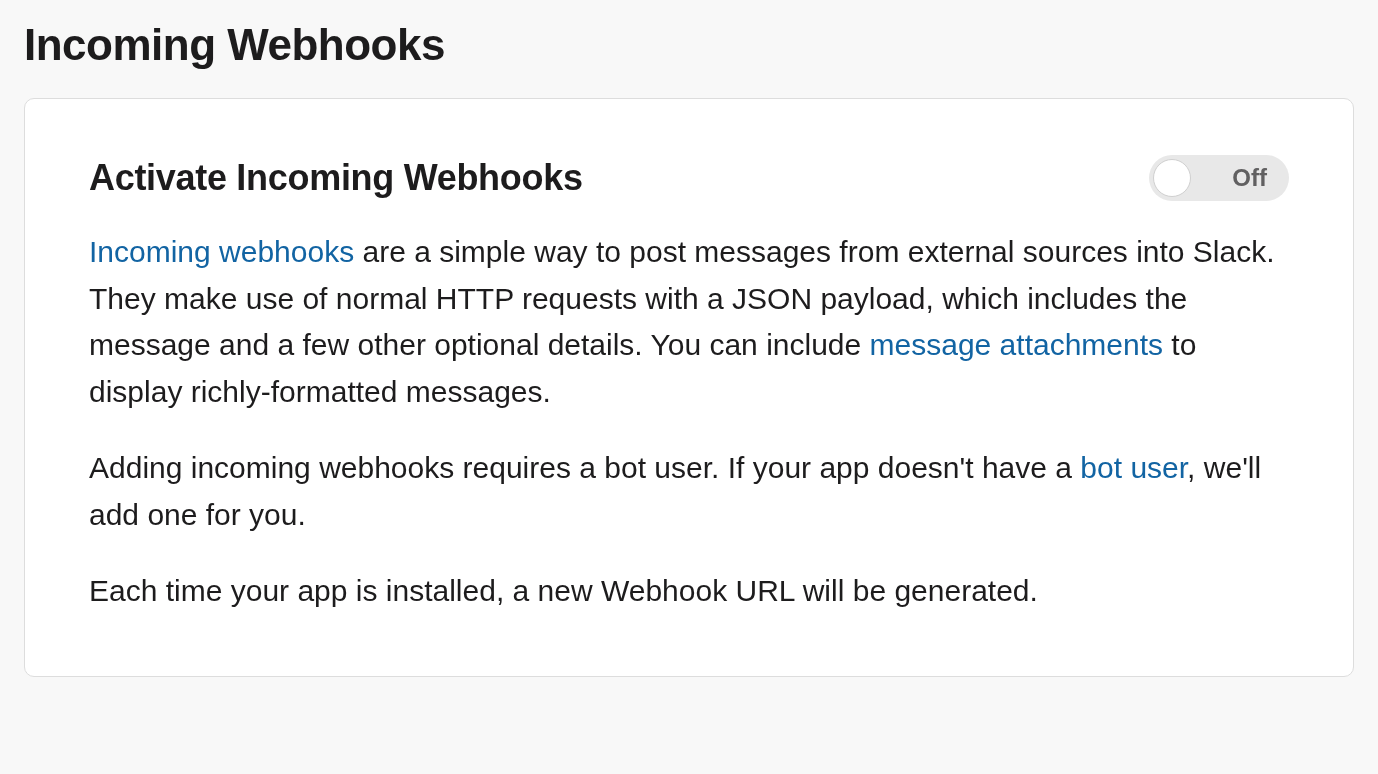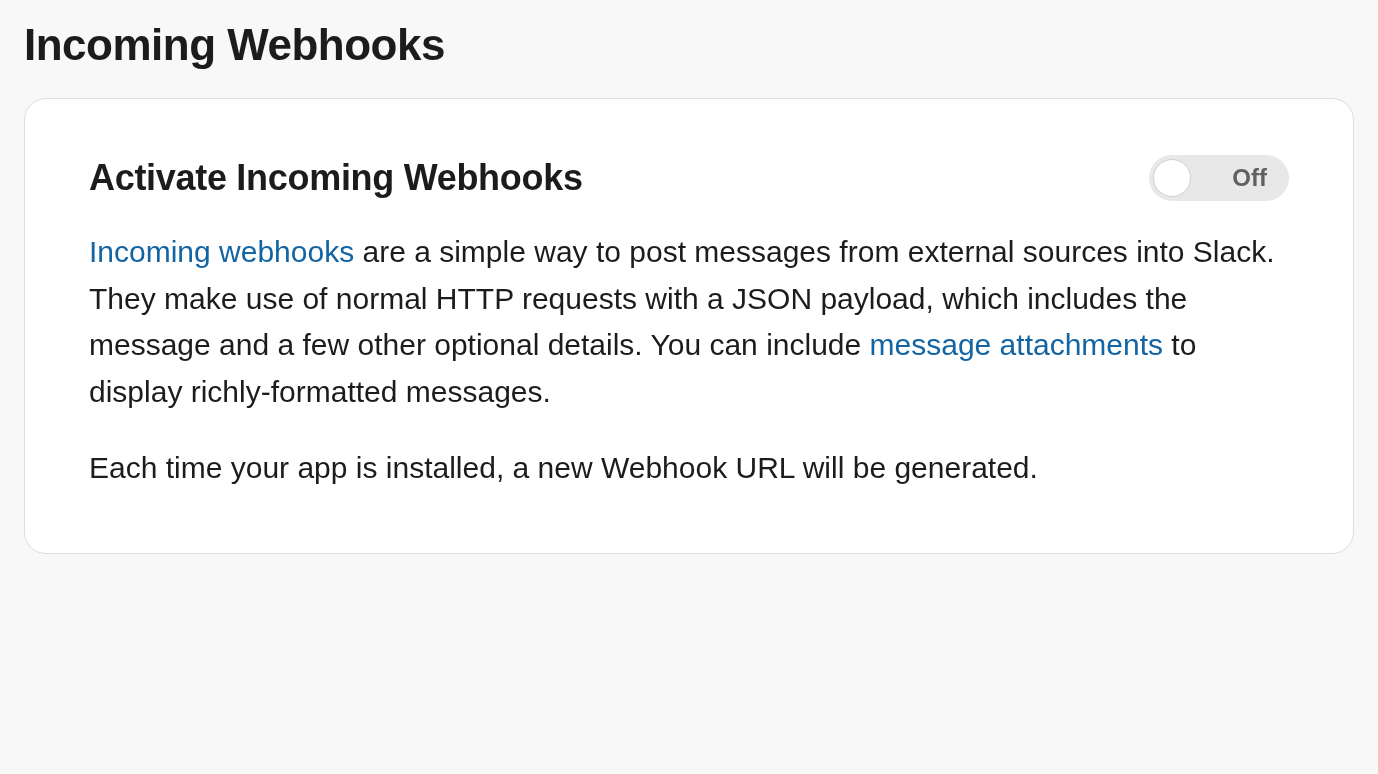--- a/index.html
+++ b/index.html
@@ -18,21 +18,21 @@
     .page-title {
       font-size: 44px;
       font-weight: 900;
       letter-spacing: -0.5px;
       margin-bottom: 28px;
       color: #1d1c1d;
     }
     .card {
       background: #ffffff;
       border: 1px solid #dddddd;
-      border-radius: 22px;
+      border-radius: 10px;
       padding: 56px 64px 48px 64px;
     }
     .card-header {
       display: flex;
       justify-content: space-between;
       align-items: center;
       margin-bottom: 28px;
     }
     .section-title {
       font-size: 36px;
@@ -92,17 +92,20 @@
     <div class="toggle">
       <div class="toggle-knob"></div>
       <span class="toggle-label">Off</span>
     </div>
   </div>
 
   <p class="body-text">
     <a class="link">Incoming webhooks</a><span> are a simple way to post messages from external sources into Slack. They make use of normal HTTP requests with a JSON payload, which includes the message and a few other optional details. You can include </span><a class="link">message attachments</a><span> to display richly-formatted messages.</span>
   </p>
 
+  <p class="body-text">
+    <span>Adding incoming webhooks requires a bot user. If your app doesn't have a </span><a class="link">bot user</a><span>, we'll add one for you.</span>
+  </p>
 
   <p class="body-text">
     <span>Each time your app is installed, a new Webhook URL will be generated.</span>
   </p>
 </div>
 
 </body></html>

